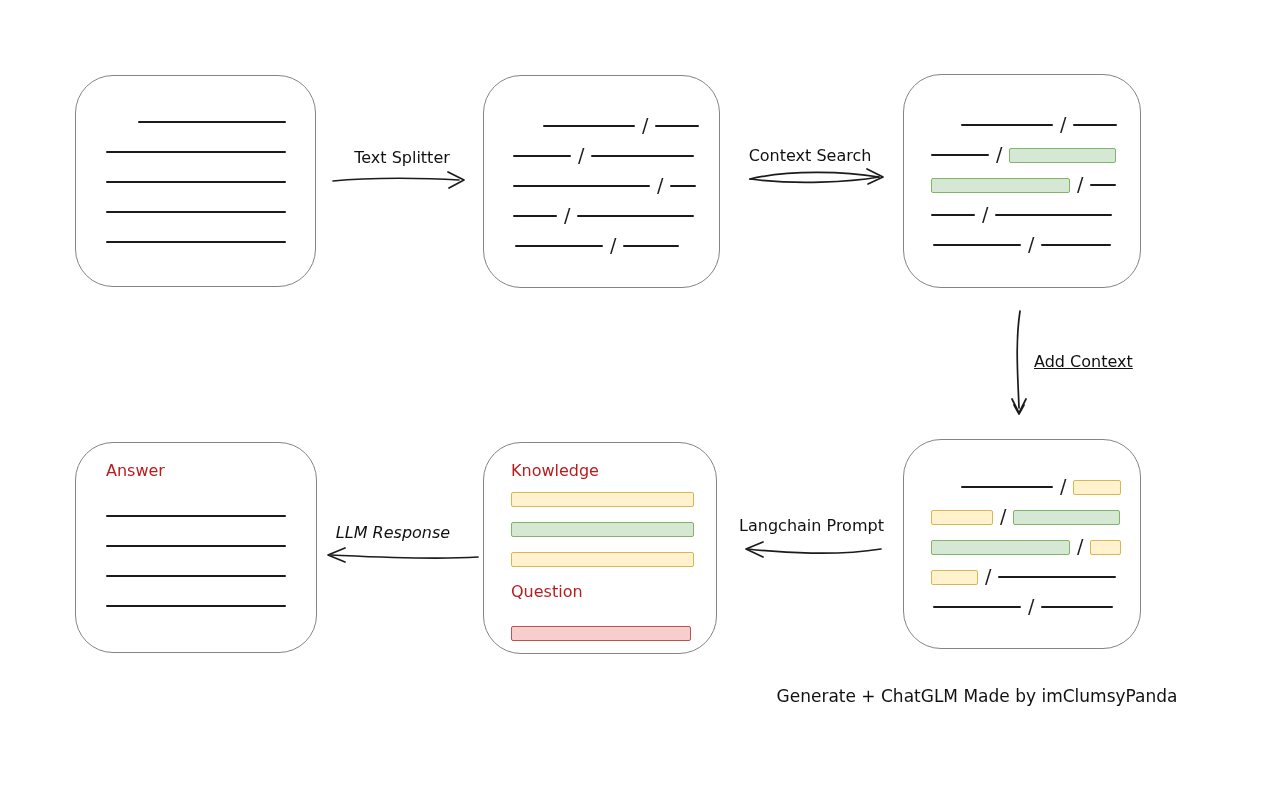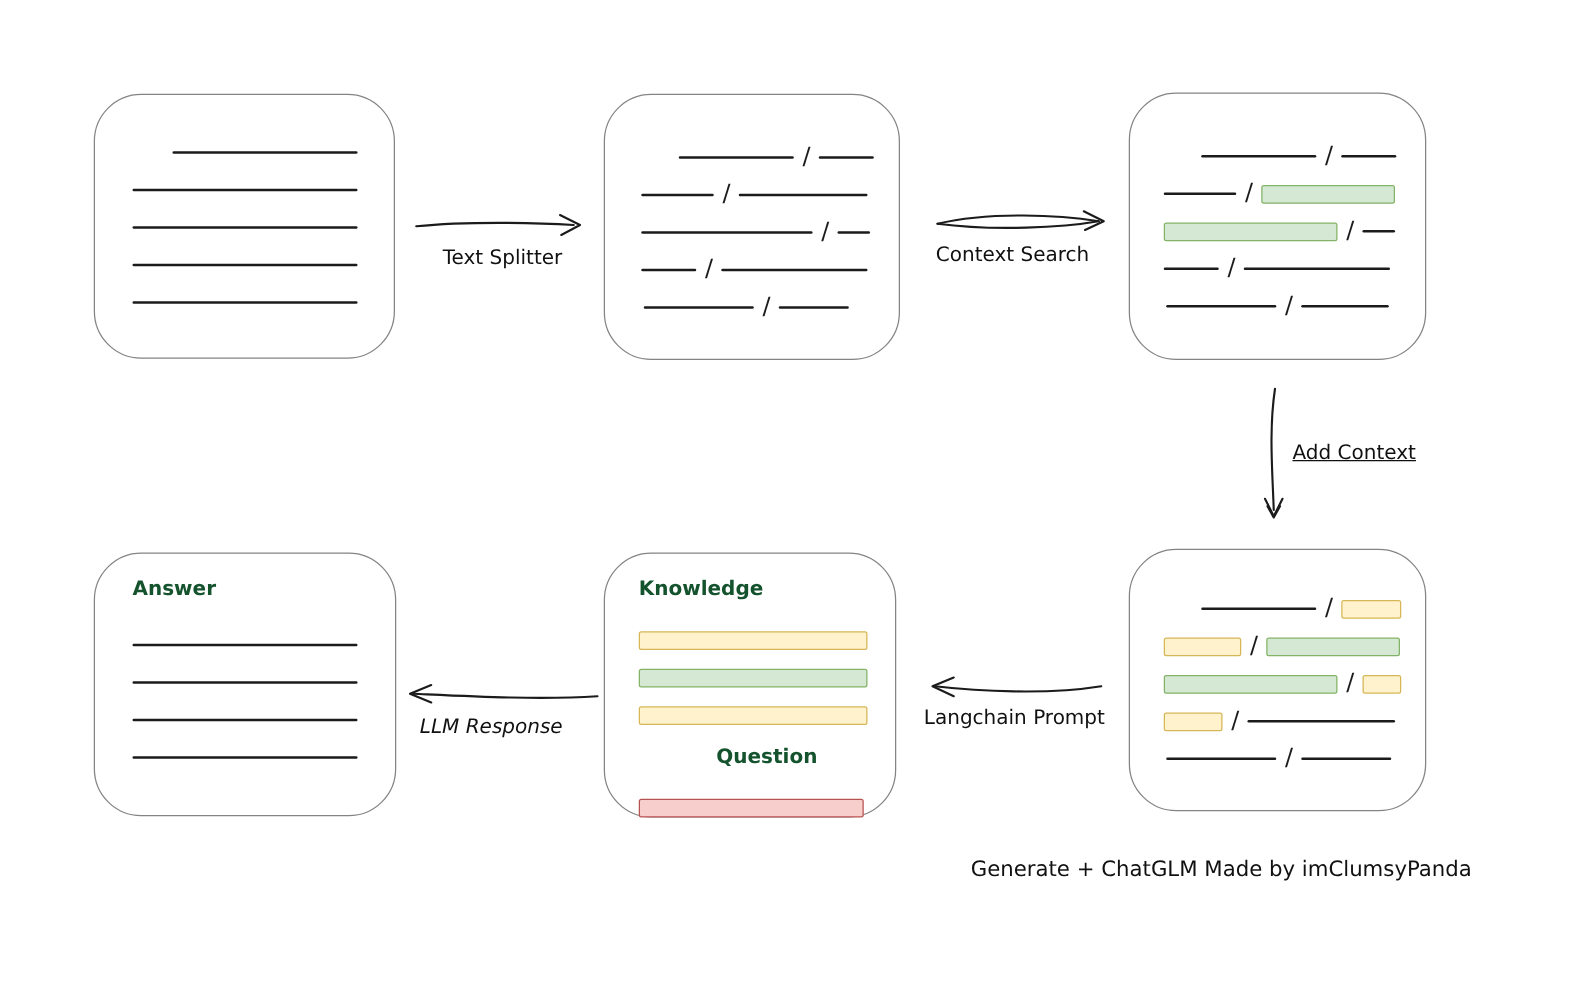--- a/index.html
+++ b/index.html
@@ -14,23 +14,23 @@
   .row{display:flex;align-items:center;height:30px;}
   .seg-line{height:2px;background:var(--ink,#1b1b1b);border-radius:1px;flex:none;}
   .slash{
     font-size:19px;line-height:1;margin:0 7px;color:var(--ink,#1b1b1b);
     transform:translateY(-1px);flex:none;
   }
   .bar{height:15px;box-sizing:border-box;border-radius:2px;flex:none;}
   .bar.green{background:var(--green-fill,#d5e8d4);border:1.5px solid var(--green-border,#82b366);}
   .bar.yellow{background:var(--yellow-fill,#fff2cc);border:1.5px solid var(--yellow-border,#d6b656);}
   .bar.red{background:var(--red-fill,#f8cecc);border:1.5px solid var(--red-border,#b85450);}
-  .box-title{font-size:16px;font-weight:700;color:#14532d;height:20px;line-height:20px;}
+  .box-title{font-size:16px;font-weight:400;color:#b91c1c;height:20px;line-height:20px;}
   .lbl{position:absolute;font-size:16px;color:#111;white-space:nowrap;}
-  .lbl.center{text-align:center;margin-top:48px;}
+  .lbl.center{text-align:center;}
   .caption{
     position:absolute;left:722px;top:686px;width:510px;text-align:center;
     font-size:17px;color:#111;
   }
   svg.arrows{position:absolute;left:0;top:0;pointer-events:none;}
   svg.arrows path{stroke:var(--ink,#1b1b1b);stroke-width:1.7;fill:none;stroke-linecap:round;stroke-linejoin:round;}
 </style>
 </head>
 <body>
 
@@ -153,33 +153,33 @@
         <div class="row">
           <div class="seg-line" style="width: 180px;"></div>
         </div>
         <div class="row">
           <div class="seg-line" style="width: 180px;"></div>
         </div>
       </div>
   </div>
 
   <div class="box" style="left:483px;top:442px;width:234px;height:212px;padding:18px 0 0 27px;">
-    <div class="box-title" style="margin-bottom:16px;">Knowledge</div>
+    <div class="box-title" style="margin-bottom:3px;">Knowledge</div>
     <div>
         <div class="row">
           <div class="bar yellow" style="width: 183px;"></div>
         </div>
         <div class="row">
           <div class="bar green" style="width: 183px;"></div>
         </div>
         <div class="row">
           <div class="bar yellow" style="width: 183px;"></div>
         </div>
       </div>
-    <div class="box-title" style="margin-top:8px;margin-bottom:16px;text-align:center;">Question</div>
+    <div class="box-title" style="margin-top:8px;margin-bottom:16px;">Question</div>
     <div>
         <div class="row">
           <div class="bar red" style="width: 180px;"></div>
         </div>
       </div>
   </div>
 
   <div class="box" style="left:903px;top:439px;width:238px;height:210px;padding:32px 0 0 27px;">
     <div>
         <div class="row" style="margin-left: 30px;">

